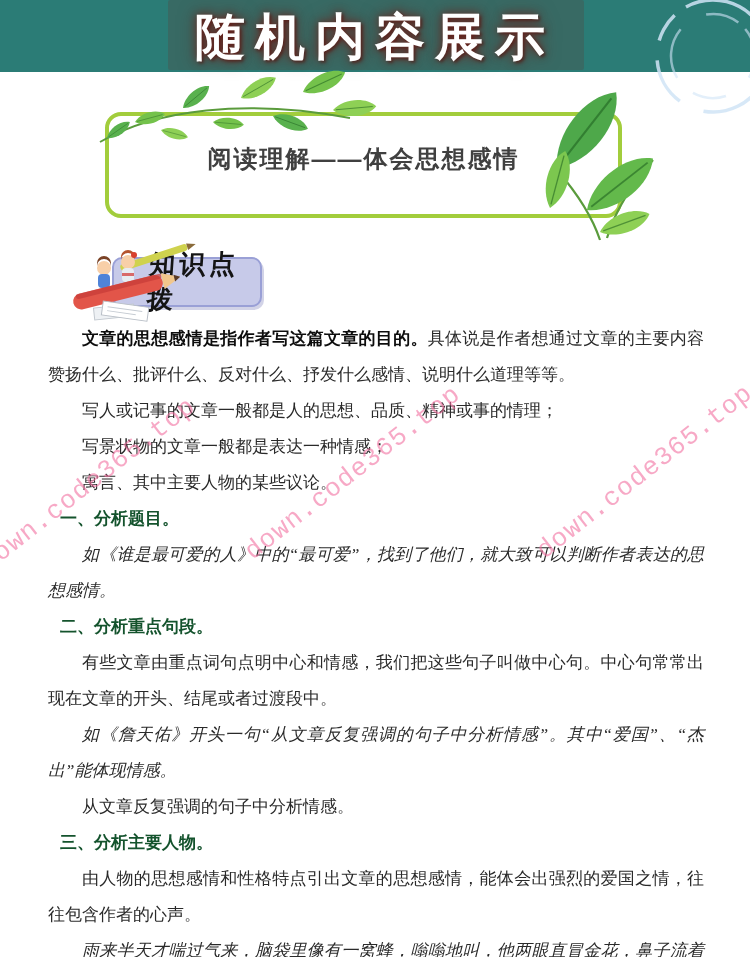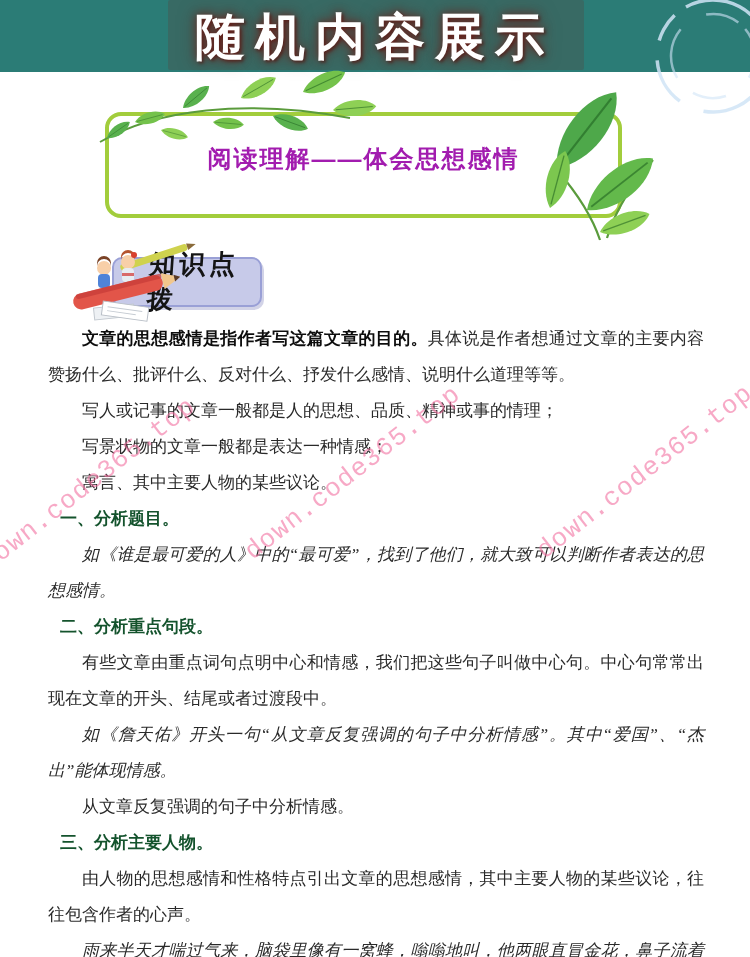--- a/index.html
+++ b/index.html
@@ -27,21 +27,21 @@
   .stamp{position:absolute;left:638px;top:-16px;width:150px;height:150px;}
   
   .title-frame{
     position:absolute;left:105px;top:112px;width:509px;height:98px;
     border:4px solid #a2cd3c;border-radius:16px;background:#ffffff;
   }
   .lesson-title{
     position:absolute;left:105px;top:112px;width:517px;height:94px;
     display:flex;align-items:center;justify-content:center;
     font-family:"Liberation Sans","DejaVu Sans",sans-serif;
-    font-size:24px;font-weight:600;letter-spacing:2px;color:#a21caf;
+    font-size:24px;font-weight:600;letter-spacing:2px;color:#404040;
   }
   .leaves{position:absolute;left:95px;top:80px;width:590px;height:170px;overflow:visible;}
   
   .badge{
     position:absolute;left:112px;top:257px;width:146px;height:46px;
     background:#c7cae9;border:2px solid #9aa0d6;border-radius:10px;
     box-shadow:2px 3px 0 rgba(125,130,185,0.35);
     display:flex;align-items:center;justify-content:center;
   }
   .badge-label{
@@ -156,21 +156,21 @@
       <p class="normal">写人或记事的文章一般都是人的思想、品质、精神或事的情理；</p>
       <p class="normal">写景状物的文章一般都是表达一种情感；</p>
       <p class="normal">寓言、其中主要人物的某些议论。</p>
       <p class="heading">一、分析题目。</p>
       <p class="example">如《谁是最可爱的人》中的“最可爱”，找到了他们，就大致可以判断作者表达的思想感情。</p>
       <p class="heading">二、分析重点句段。</p>
       <p class="normal">有些文章由重点词句点明中心和情感，我们把这些句子叫做中心句。中心句常常出现在文章的开头、结尾或者过渡段中。</p>
       <p class="example">如《詹天佑》开头一句“从文章反复强调的句子中分析情感”。其中“爱国”、“杰出”能体现情感。</p>
       <p class="normal">从文章反复强调的句子中分析情感。</p>
       <p class="heading">三、分析主要人物。</p>
-      <p class="normal">由人物的思想感情和性格特点引出文章的思想感情，其中主要人物的某些议论，往往包含作者的心声。</p>
+      <p class="normal">由人物的思想感情和性格特点引出文章的思想感情，能体会出强烈的爱国之情，往往包含作者的心声。</p>
       <p class="example">雨来半天才喘过气来，脑袋里像有一窝蜂，嗡嗡地叫，他两眼直冒金花，鼻子流着血。一滴一滴的血滴下来，溅在课本那几行字上：“我们是中国人，我们爱自己的祖国。”其中小英雄雨来的爱国情怀也正是文章想表达的思想感情。</p>
     </div>
 
   <span class="wm wm1">down.code365.top</span>
   <span class="wm wm2">down.code365.top</span>
   <span class="wm wm3">down.code365.top</span>
 
 </div>
 
 </body></html>

